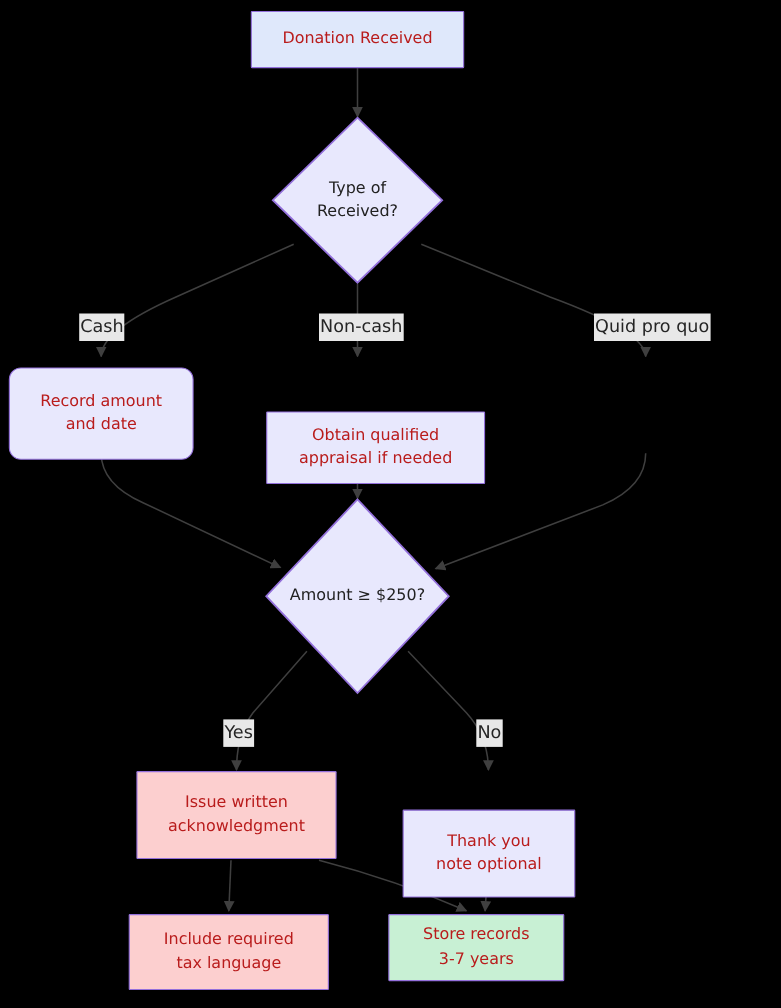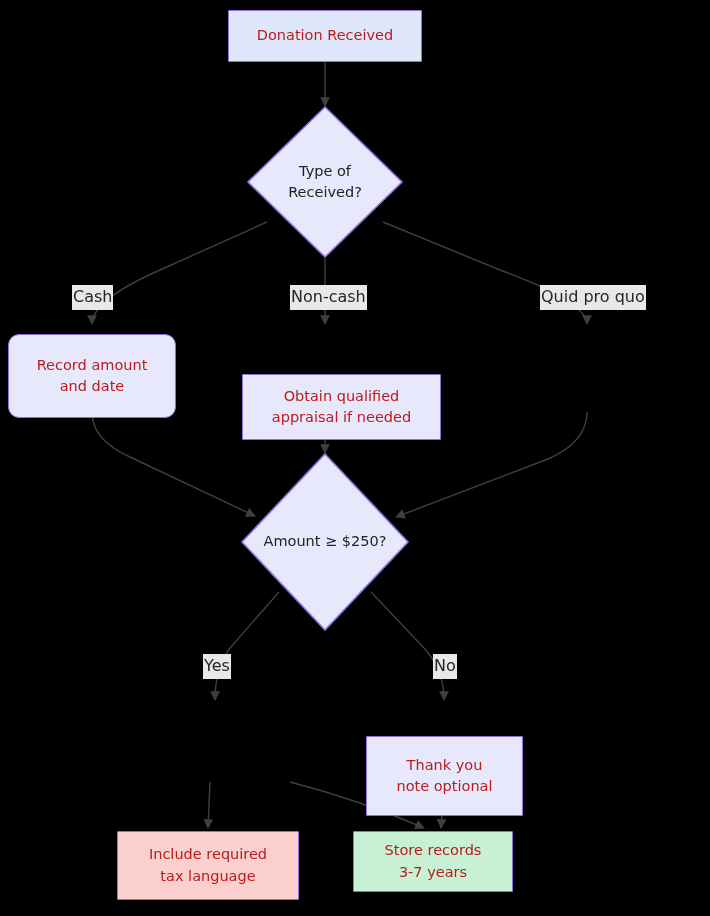--- a/index.html
+++ b/index.html
@@ -141,20 +141,22 @@
 appraisal if needed</div>
 
 
   <div class="diamond-wrap" style="left:241px; top:453px; width:168px; height:178px;">
     <svg width="168" height="178" viewBox="0 0 168 178" xmlns="http://www.w3.org/2000/svg">
       <polygon points="84,1 167,89 84,177 1,89" fill="#e8e8fd" stroke="#9370db" stroke-width="1.6"></polygon>
     </svg>
     <div class="diamond-label">Amount ≥ $250?</div>
   </div>
 
+  <div class="node rect fill-pink" style="left:124px; top:701px; width:182px; height:80px;">Issue written
+acknowledgment</div>
 
   <div class="node rect fill-lav" style="left:366px; top:701px; width:157px; height:80px;margin-top:35px;">Thank you
 note optional</div>
 
   <div class="node rect fill-pink" style="left:117px; top:831px; width:182px; height:69px;">Include required
 tax language</div>
 
   <div class="node rect fill-green" style="left:353px; top:831px; width:160px; height:61px;">Store records
 3-7 years</div>
 

